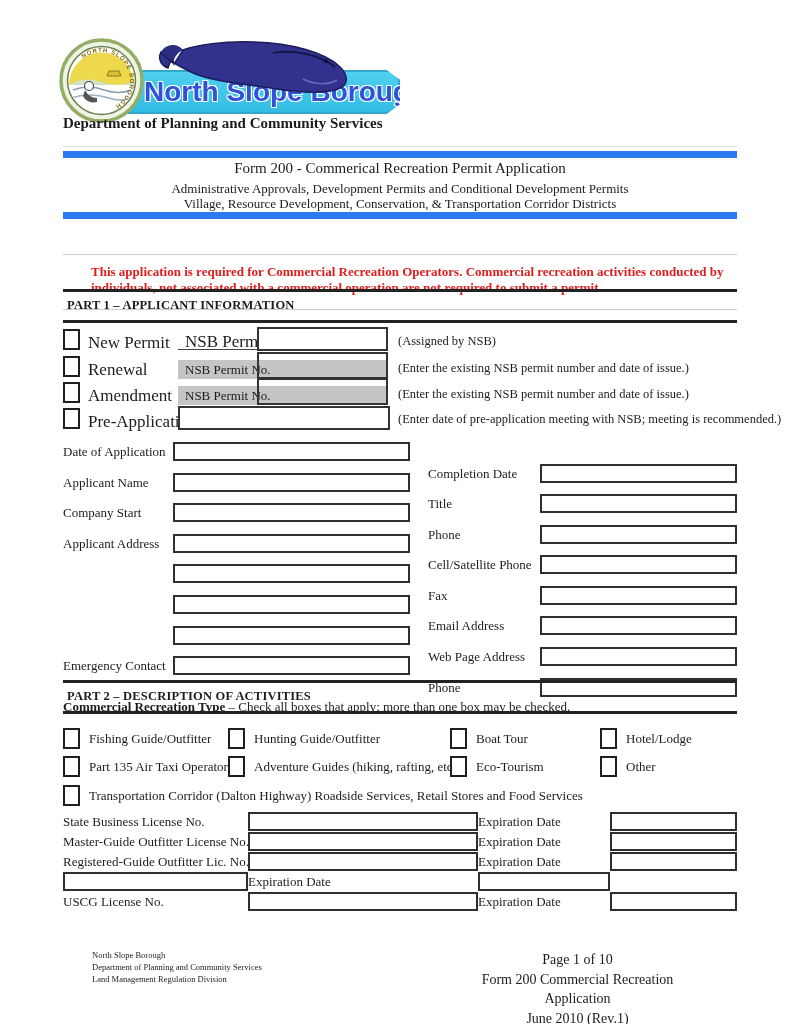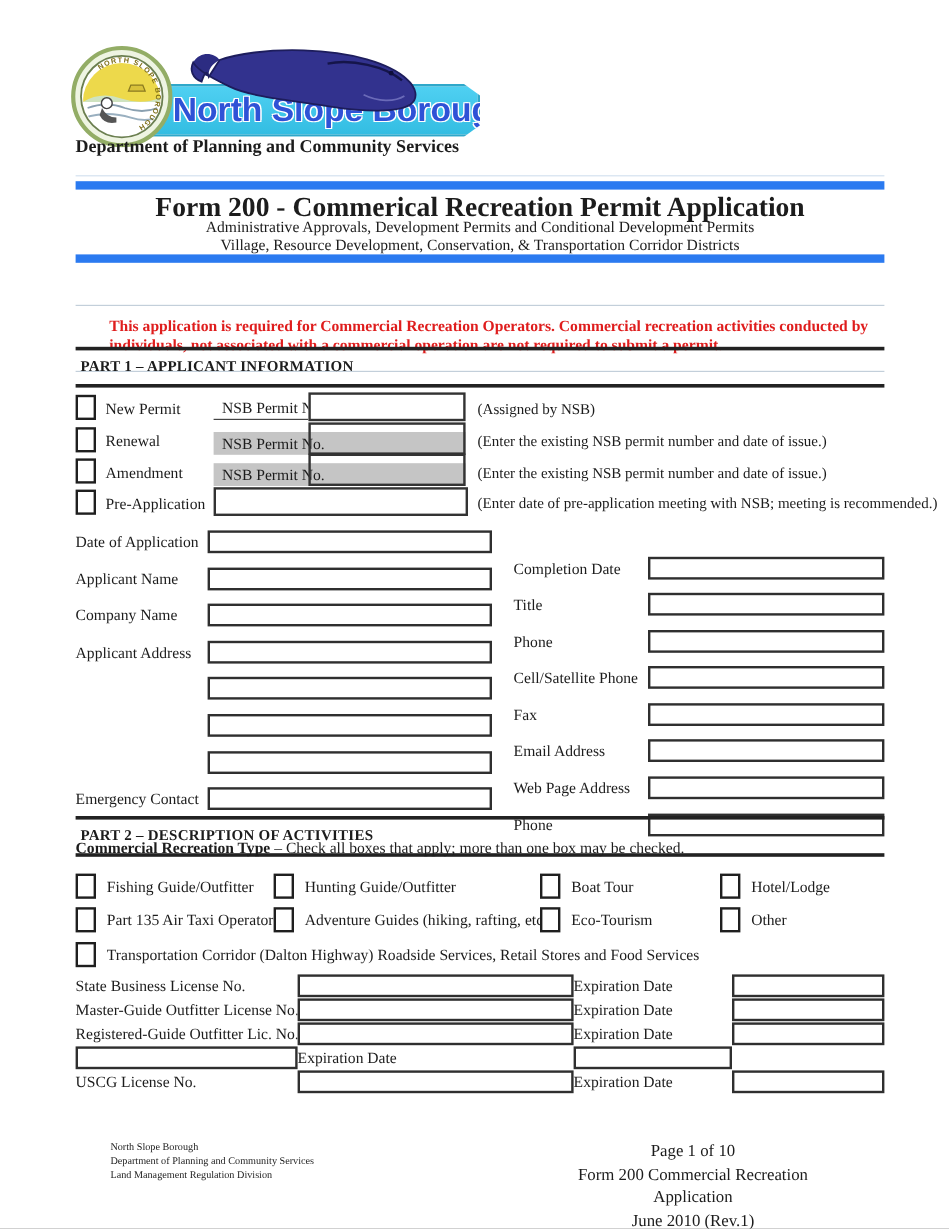--- a/index.html
+++ b/index.html
@@ -17,41 +17,41 @@
           text-shadow:-1px -1px 0 #fff,1px -1px 0 #fff,-1px 1px 0 #fff,1px 1px 0 #fff;}
   .whale{position:absolute;left:153px;top:39px;width:212px;height:60px;}
   .seal{position:absolute;left:59px;top:38px;width:85px;height:85px;}
   .dept{position:absolute;left:63px;top:115px;font-size:15px;font-weight:bold;}
   .hdr-rule{position:absolute;left:63px;top:146px;width:674px;height:1px;background:#d4e2ef;}
 
   
   .bluebar{position:absolute;left:63px;width:674px;height:7px;background:#2b7af0;}
   .bar1{top:151px;} .bar2{top:212px;}
   .ftitle{position:absolute;left:63px;top:160px;width:674px;text-align:center;
-          font-size:23px;font-weight:bold;}
+          font-size:15px;font-weight:normal;}
   .fsub1{position:absolute;left:63px;top:181px;width:674px;text-align:center;font-size:13px;}
   .fsub2{position:absolute;left:63px;top:196px;width:674px;text-align:center;font-size:13px;}
 
   
   .notice{position:absolute;left:63px;top:227px;width:674px;height:56px;box-sizing:border-box;
           border-top:1px solid #c3cfda;border-bottom:1px solid #c3cfda;
           padding:9px 20px 0 28px;margin-top:27px;}
   .notice p{margin:0;width:636px;font-size:13px;font-weight:bold;color:#df1d1d;line-height:1.22;}
 
   
   .secthead{position:absolute;left:63px;width:674px;box-sizing:border-box;
             border-top:3px solid #222;border-bottom:3px solid #222;
             padding:6px 4px 7px 4px;font-size:12.5px;font-weight:bold;letter-spacing:.2px;}
   .sh1{top:289px;} .sh2{top:680px;font-family:Liberation Serif, serif;}
 
   
   .chk{position:absolute;width:17px;height:21px;border:2.5px solid #1f1f1f;
        box-sizing:border-box;background:#fff;}
   .ibox{position:absolute;border:2px solid #333;box-sizing:border-box;background:#fff;}
-  .lab{position:absolute;font-size:13px;white-space:nowrap;}
+  .lab{position:absolute;font-size:17px;white-space:nowrap;}
   .note{position:absolute;font-size:12.5px;white-space:nowrap;}
   .gstrip{position:absolute;background:#c5c5c5;height:19px;}
   .gstrip .flab{position:absolute;left:7px;top:2px;font-size:13px;white-space:nowrap;}
   .ibox.trans{background:transparent;}
 
   
   .fcol{position:absolute;display:flex;flex-direction:column;row-gap:2.6px;}
   .frow{position:relative;height:28px;}
   .frow .flabel{position:absolute;left:0;top:0;line-height:19px;font-size:13px;white-space:nowrap;}
   .frow .fbox{position:absolute;top:0;height:19px;border:2px solid #2f2f2f;
@@ -166,21 +166,21 @@
   <div class="fcol lcol">
     <div class="frow">
         <span class="flabel">Date of Application</span>
         <div class="fbox"></div>
       </div>
     <div class="frow">
         <span class="flabel">Applicant Name</span>
         <div class="fbox"></div>
       </div>
     <div class="frow">
-        <span class="flabel">Company Name</span>
+        <span class="flabel">Company Start</span>
         <div class="fbox"></div>
       </div>
     <div class="frow">
         <span class="flabel">Applicant Address</span>
         <div class="fbox"></div>
       </div>
     <div class="frow">
         <span class="flabel"></span>
         <div class="fbox"></div>
       </div>

